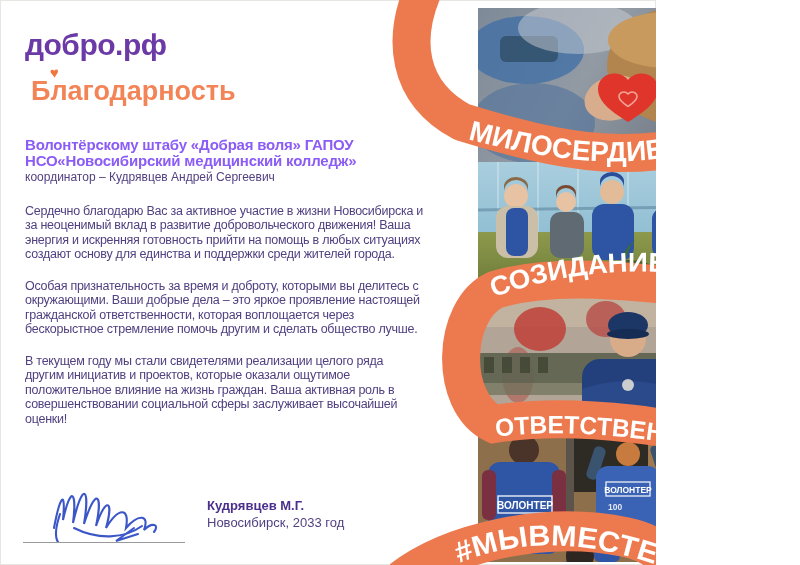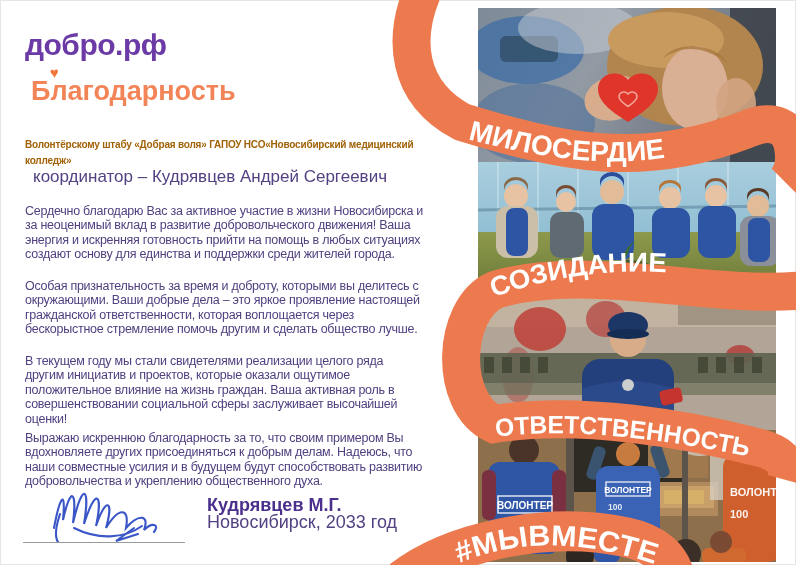--- a/index.html
+++ b/index.html
@@ -1,55 +1,55 @@
 <!DOCTYPE html>
 <html><head>
 <meta charset="utf-8">
 <style>
   html,body{margin:0;padding:0;background:#fff;}
   .page{
-    position:relative;width:796px;height:565px;background:#ffffff;
+    position:relative;width:656px;height:565px;background:#ffffff;
     overflow:hidden;font-family:"Liberation Sans",sans-serif;
     box-shadow:inset 0 0 0 1px #e8e6e3;
   }
   
   .logo{
     position:absolute;left:25px;top:30px;
     font-size:30px;font-weight:800;letter-spacing:-0.5px;
     color:#6b3aa6;line-height:30px;
   }
   .logo .heart{
     position:absolute;left:25px;top:28px;
     font-size:15px;color:#f0763c;transform:rotate(-4deg);
   }
   .doc-title{
     position:absolute;left:31px;top:70px;
     font-size:27px;font-weight:800;letter-spacing:0px;
     color:#f28457;line-height:42px;white-space:nowrap;
   }
   .recipient{
     position:absolute;left:25px;top:137px;width:412px;
-    color:#a16207;font-size:10px;font-weight:bold;
+    color:#8b5cf6;font-size:15px;font-weight:bold;
     line-height:16px;letter-spacing:-0.2px;
   }
   .coordinator{
     position:absolute;left:25px;top:169px;width:412px;
-    color:#534182;font-size:17px;font-weight:normal;line-height:16px;margin-left:8px;
+    color:#534182;font-size:12px;font-weight:normal;line-height:16px;
   }
   .para{
     position:absolute;left:25px;width:400px;
     color:#514080;font-size:12.5px;line-height:14.4px;letter-spacing:-0.25px;
   }
   .p1{top:204px}.p2{top:279px}.p3{top:354px}.p4{top:431px}
   .sig-scribble{position:absolute;left:46px;top:470px;width:132px;height:74px;}
   .sig-line{
     position:absolute;left:23px;top:542px;width:162px;height:0;
     border-top:1.5px solid #9a9a9a;
   }
-  .sig-block{position:absolute;left:207px;top:497px;color:#534182;font-size:18px;line-height:17px;}
+  .sig-block{position:absolute;left:207px;top:497px;color:#534182;font-size:13px;line-height:17px;}
   .sig-name{font-weight:bold;color:#4b2f8c;}
   
   .photo{position:absolute;left:478px;width:298px;overflow:hidden;}
   .ph1{top:8px;height:154px;}
   .ph2{top:162px;height:131px;}
   .ph3{top:293px;height:137px;}
   .ph4{top:430px;height:132px;}
   .photo svg{display:block;width:100%;height:100%;}
   .ribbons{position:absolute;left:0;top:0;width:800px;height:565px;pointer-events:none;}
   .ribbon-label{
@@ -67,21 +67,20 @@
   </div>
 
   <div class="doc-title">Благодарность</div>
 
   <div class="recipient">Волонтёрскому штабу «Добрая воля» ГАПОУ НСО«Новосибирский медицинский колледж»</div>
   <div class="coordinator">координатор – Кудрявцев Андрей Сергеевич</div>
 
   <div class="para p1">Сердечно благодарю Вас за активное участие в жизни Новосибирска и за неоценимый вклад в развитие добровольческого движения! Ваша энергия и искренняя готовность прийти на помощь в любых ситуациях создают основу для единства и поддержки среди жителей города.</div>
   <div class="para p2">Особая признательность за время и доброту, которыми вы делитесь с окружающими. Ваши добрые дела – это яркое проявление настоящей гражданской ответственности, которая воплощается через бескорыстное стремление помочь другим и сделать общество лучше.</div>
   <div class="para p3">В текущем году мы стали свидетелями реализации целого ряда другим инициатив и проектов, которые оказали ощутимое положительное влияние на жизнь граждан. Ваша активная роль в совершенствовании социальной сферы заслуживает высочайшей оценки!</div>
-  <div class="para p4">Выражаю искреннюю благодарность за то, что своим примером Вы вдохновляете других присоединяться к добрым делам. Надеюсь, что наши совместные усилия и в будущем будут способствовать развитию добровольчества и укреплению общественного духа.</div>
 
   <svg class="sig-scribble" viewBox="0 0 132 74">
     <g fill="none" stroke="#2b49c3" stroke-width="2.1" stroke-linecap="round" opacity="0.92">
       <path d="M8 58 C 14 26, 20 18, 17 50 C 25 14, 31 22, 27 53 C 37 10, 44 18, 38 54 C 50 16, 57 24, 50 56 C 60 26, 68 30, 60 58 C 72 38, 84 36, 80 58 C 92 44, 104 44, 98 60 C 106 52, 114 54, 108 62"></path>
       <path d="M28 58 C 52 70, 78 69, 96 56"></path>
       <path d="M88 58 L 70 71 L 92 64"></path>
       <path d="M14 44 C 10 56, 8 66, 12 72"></path>
     </g>
   </svg>
   <div class="sig-line"></div>

